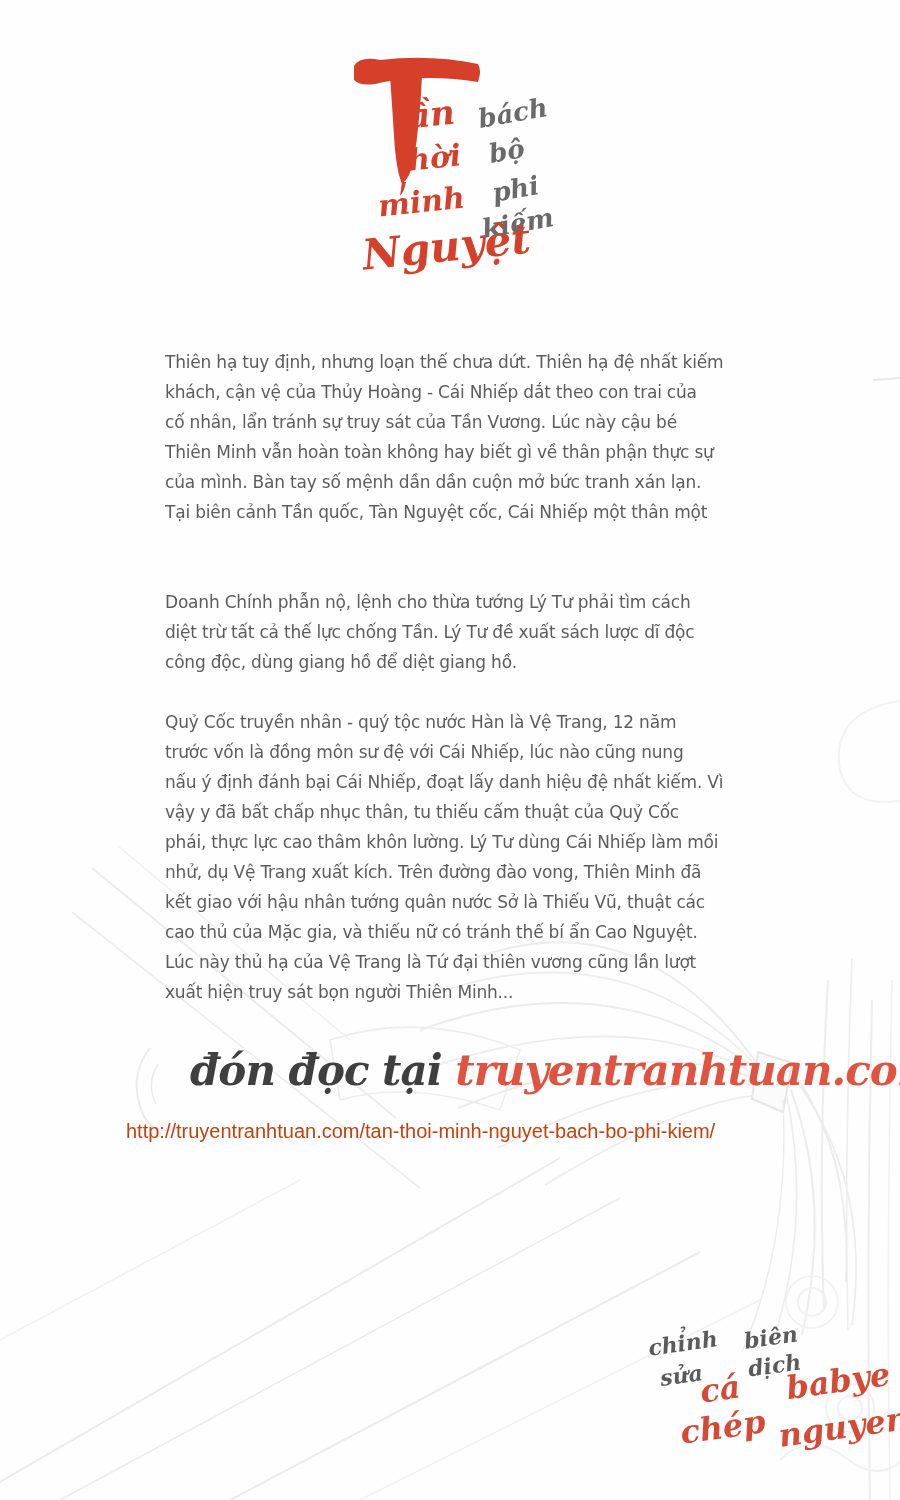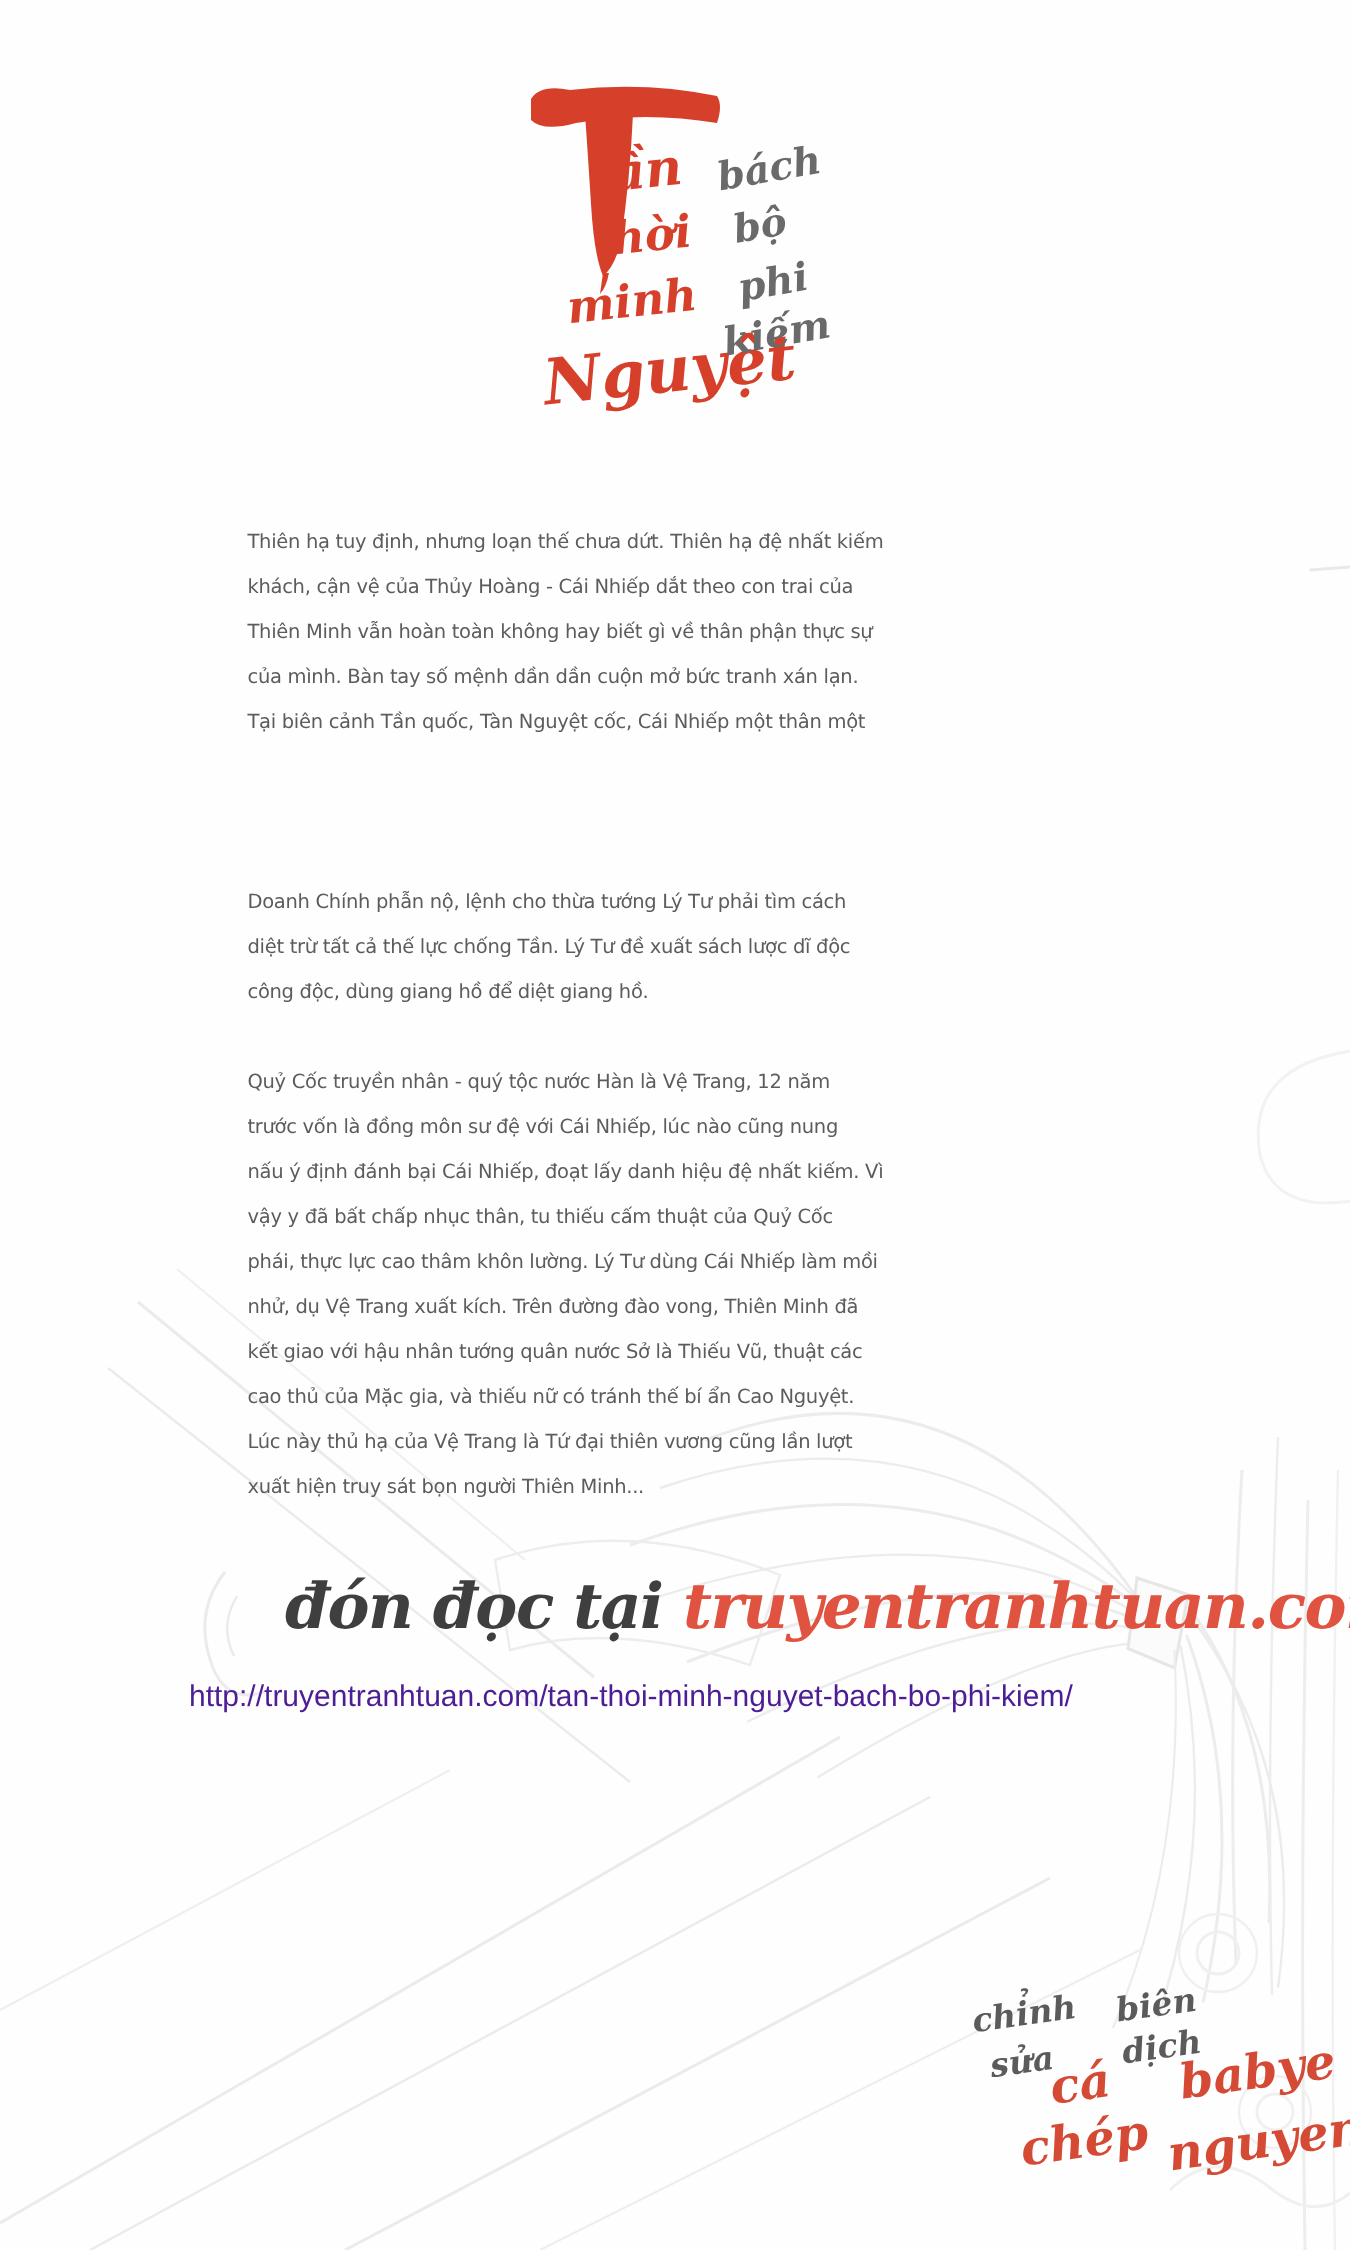--- a/index.html
+++ b/index.html
@@ -8,31 +8,31 @@
   .abs{position:absolute;}
   
   #bg-sketch{position:absolute;left:0;top:0;z-index:0;}
   
   .title-word{position:absolute;color:#d6402b;font-family:"DejaVu Serif",serif;
               font-style:italic;font-weight:bold;white-space:nowrap;z-index:2;}
   .title-sub{position:absolute;color:#6a6a6a;font-family:"DejaVu Serif",serif;
              font-style:italic;font-weight:bold;white-space:nowrap;z-index:2;}
   
   .para{position:absolute;left:165px;z-index:2;}
-  .para .line{font-size:13px;letter-spacing:-0.2px;line-height:30px;height:30px;
+  .para .line{font-size:17px;letter-spacing:-0.2px;line-height:30px;height:30px;
               color:#5c5c5c;white-space:nowrap;}
   
   #promo{position:absolute;left:190px;top:1046px;white-space:nowrap;z-index:2;
          font-family:"DejaVu Serif",serif;font-style:italic;font-weight:bold;
          font-size:42px;letter-spacing:-1px;}
   #promo .prefix{color:#3f3f3f;text-align:center;}
   #promo .site{color:#e05340;}
   #url-line{position:absolute;left:126px;top:1120px;white-space:nowrap;z-index:2;
             font-family:"Liberation Sans","DejaVu Sans",sans-serif;
-            font-size:20px;color:#4c1d95;letter-spacing:0px;}
+            font-size:20px;color:#c2410c;letter-spacing:0px;}
   
   .credit-label{position:absolute;color:#5b5b5b;font-family:"DejaVu Serif",serif;
                 font-style:italic;font-weight:bold;font-size:22px;z-index:2;
                 transform:rotate(-8deg);white-space:nowrap;}
   .credit-name{position:absolute;color:#d44a35;font-family:"DejaVu Serif",serif;
                font-style:italic;font-weight:bold;font-size:32px;z-index:2;
                transform:rotate(-8deg);white-space:nowrap;}
 </style>
 </head>
 <body>
@@ -98,20 +98,21 @@
   <div class="title-word" style="left:362px;top:222px;font-size:42px;transform:rotate(-6deg);">Nguyệt</div>
 
   <div class="title-sub" style="left:478px;top:98px;font-size:26px;transform:rotate(-10deg);">bách</div>
   <div class="title-sub" style="left:489px;top:136px;font-size:26px;transform:rotate(-10deg);">bộ</div>
   <div class="title-sub" style="left:492px;top:174px;font-size:26px;transform:rotate(-10deg);">phi</div>
   <div class="title-sub" style="left:482px;top:208px;font-size:26px;transform:rotate(-10deg);">kiếm</div>
 
   <div class="para" style="top:347px;">
     <div class="line">Thiên hạ tuy định, nhưng loạn thế chưa dứt. Thiên hạ đệ nhất kiếm</div>
     <div class="line">khách, cận vệ của Thủy Hoàng - Cái Nhiếp dắt theo con trai của</div>
+    <div class="line">cố nhân, lẩn tránh sự truy sát của Tần Vương. Lúc này cậu bé</div>
     <div class="line">Thiên Minh vẫn hoàn toàn không hay biết gì về thân phận thực sự</div>
     <div class="line">của mình. Bàn tay số mệnh dần dần cuộn mở bức tranh xán lạn.</div>
     <div class="line">Tại biên cảnh Tần quốc, Tàn Nguyệt cốc, Cái Nhiếp một thân một</div>
   </div>
 
   <div class="para" style="top:587px;">
     <div class="line">Doanh Chính phẫn nộ, lệnh cho thừa tướng Lý Tư phải tìm cách</div>
     <div class="line">diệt trừ tất cả thế lực chống Tần. Lý Tư đề xuất sách lược dĩ độc</div>
     <div class="line">công độc, dùng giang hồ để diệt giang hồ.</div>
   </div>

